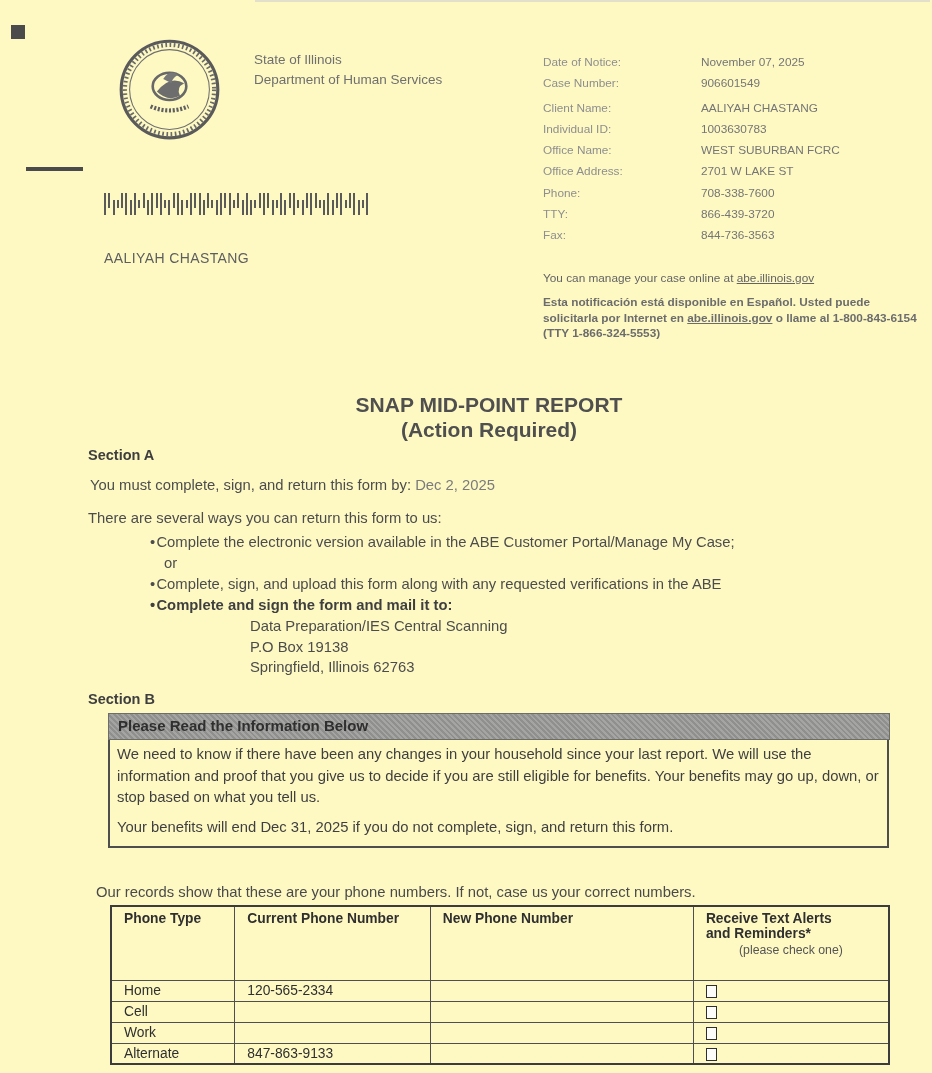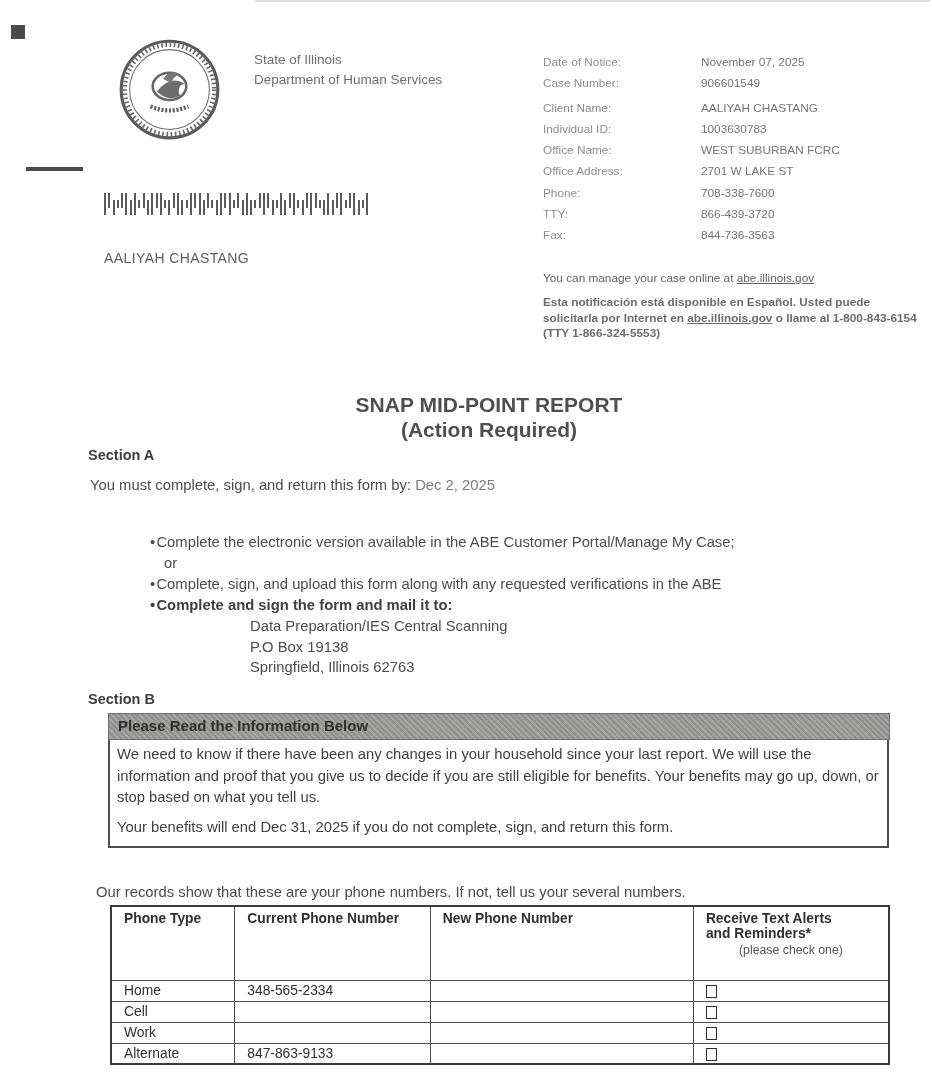--- a/index.html
+++ b/index.html
@@ -1,20 +1,20 @@
 <!DOCTYPE html>
 <html><head>
 <meta charset="utf-8">
 <style>
   * { margin:0; padding:0; box-sizing:border-box; }
   html,body { background:#e9e8e5; }
   body { font-family:"Liberation Sans", sans-serif; }
   .page {
     position:relative; width:932px; height:1073px; margin:0 auto;
-    background:#ffffff; overflow:hidden; color:#4a4a4a;
+    background:#fef9c3; overflow:hidden; color:#4a4a4a;
   }
   .scan-artifact-top { position:absolute; left:255px; top:0; width:675px; height:2px; background:#d6d4cf; opacity:.7; }
   .reg-square { position:absolute; left:11px; top:25px; width:14px; height:14px; background:#4b4b4b; }
   .reg-line { position:absolute; left:26px; top:167px; width:57px; height:4px; background:#4b4b4b; }
 
   .seal { position:absolute; left:117px; top:37px; width:105px; height:105px; }
   .agency { position:absolute; left:254px; top:50px; font-size:13.5px; line-height:20px; color:#6f6f6f; }
 
   .hfields { position:absolute; left:543px; top:52px; width:382px; font-size:11.8px; line-height:21.3px; }
   .hrow { display:flex; }
@@ -157,20 +157,21 @@
     <div>SNAP MID-POINT REPORT</div>
     <div>(Action Required)</div>
   </div>
 
   <div class="sec-heading sec-a">Section A</div>
 
   <div class="body-text due">
     <span>You must complete, sign, and return this form by: </span><span class="lite">Dec 2, 2025</span>
   </div>
 
+  <div class="body-text ways">There are several ways you can return this form to us:</div>
 
   <div class="body-text bullets">
     <div class="bullet">• <span>Complete the electronic version available in the ABE Customer Portal/Manage My Case;</span><span class="b2">or</span></div>
     <div class="bullet">• <span>Complete, sign, and upload this form along with any requested verifications in the ABE</span></div>
     <div class="bullet bold">• <span>Complete and sign the form and mail it to:</span></div>
     <div class="mail-block">
       <div>Data Preparation/IES Central Scanning</div>
       <div>P.O Box 19138</div>
       <div>Springfield, Illinois 62763</div>
     </div>
@@ -178,39 +179,39 @@
 
   <div class="sec-heading sec-b">Section B</div>
 
   <div class="banner">Please Read the Information Below</div>
 
   <div class="info-box">
     <div class="p1">We need to know if there have been any changes in your household since your last report. We will use the information and proof that you give us to decide if you are still eligible for benefits. Your benefits may go up, down, or stop based on what you tell us.</div>
     <div class="p2">Your benefits will end Dec 31, 2025 if you do not complete, sign, and return this form.</div>
   </div>
 
-  <div class="records-intro">Our records show that these are your phone numbers.  If not, tell us your several numbers.</div>
+  <div class="records-intro">Our records show that these are your phone numbers.  If not, case us your correct numbers.</div>
 
   <table class="phones">
     <thead>
       <tr>
         <th class="c1">Phone Type</th>
         <th class="c2">Current Phone Number</th>
         <th class="c3">New Phone Number</th>
         <th class="c4">
           <span>Receive Text Alerts</span><br>
           <span>and Reminders*</span>
           <span class="hdr-sub">(please check one)</span>
         </th>
       </tr>
     </thead>
     <tbody>
       <tr>
         <td class="c1">Home</td>
-        <td class="c2">348-565-2334</td>
+        <td class="c2">120-565-2334</td>
         <td class="c3"></td>
         <td class="c4"><span class="chk"></span></td>
       </tr>
       <tr>
         <td class="c1">Cell</td>
         <td class="c2"></td>
         <td class="c3"></td>
         <td class="c4"><span class="chk"></span></td>
       </tr>
       <tr>

